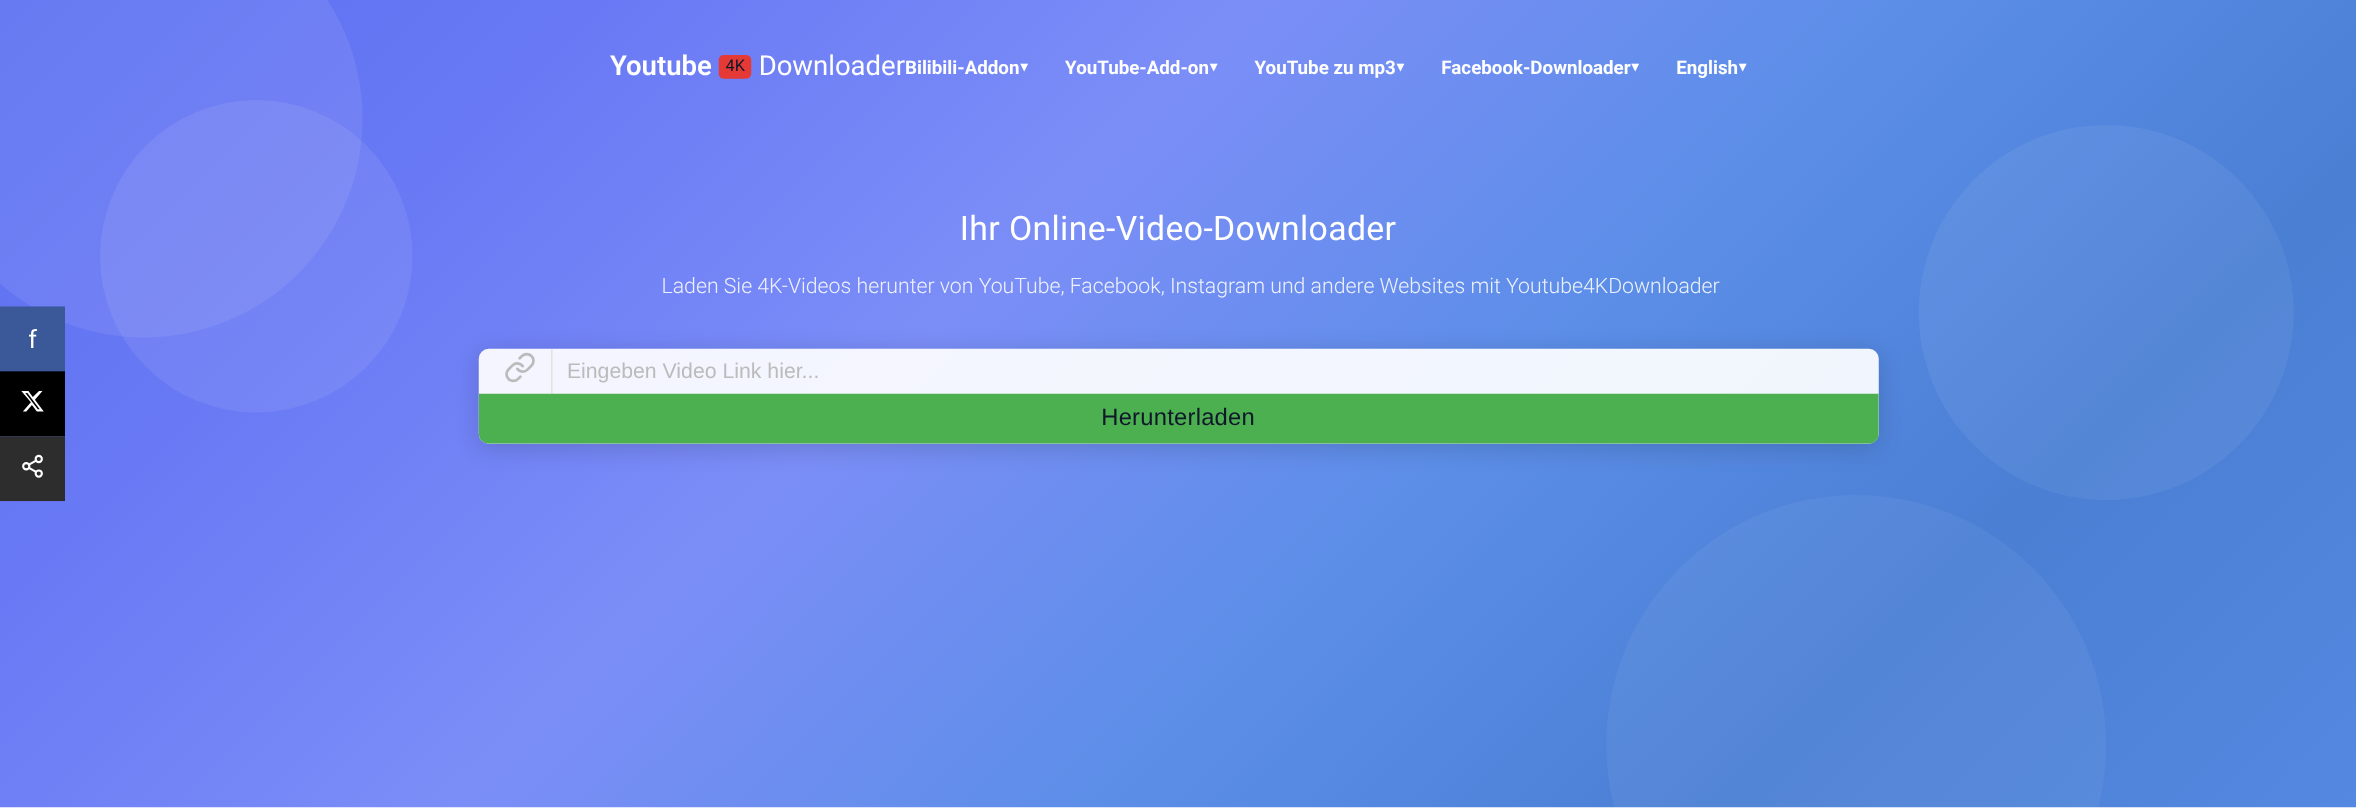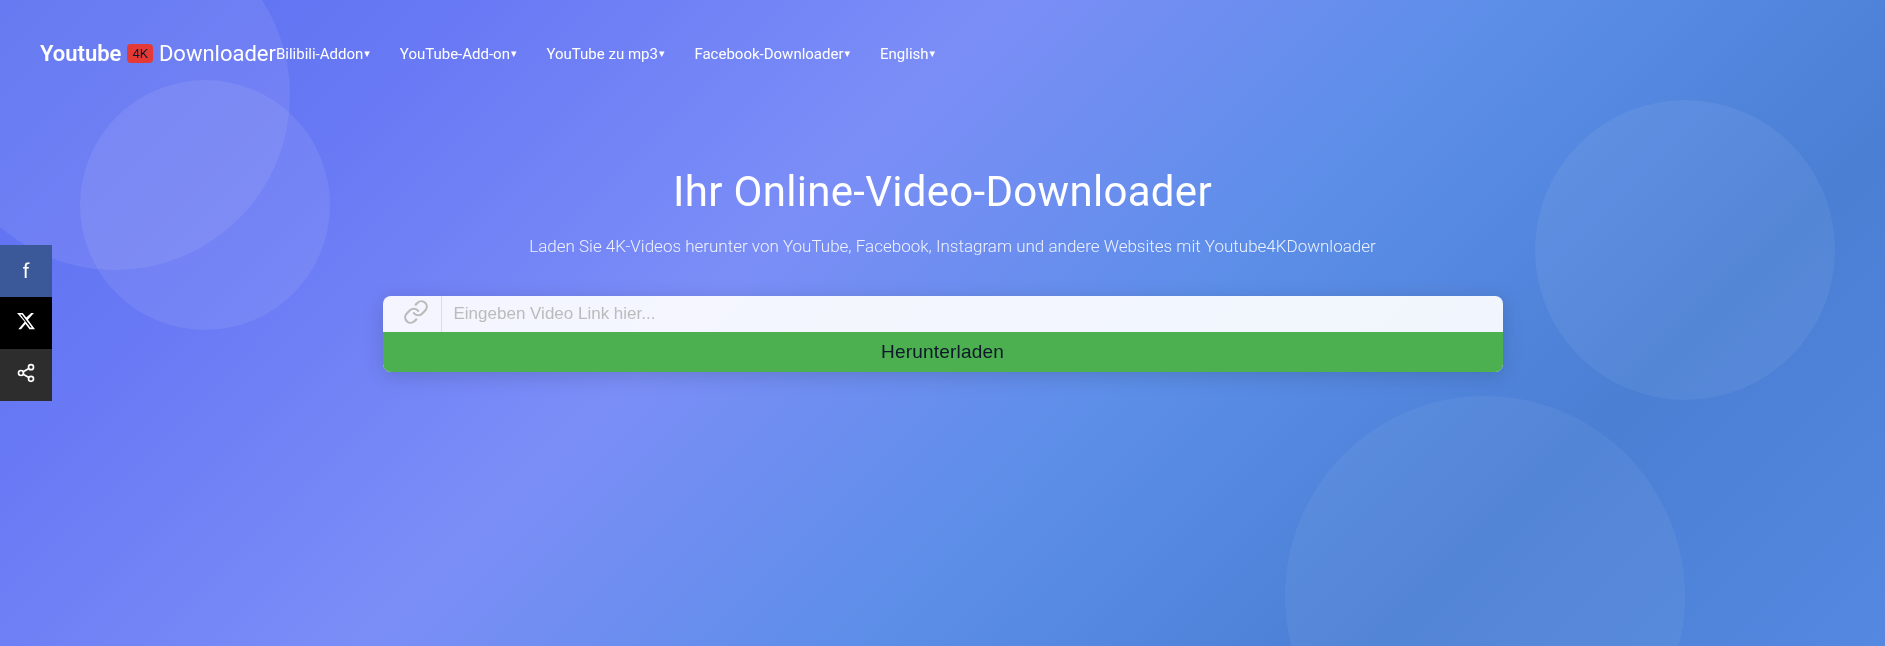--- a/index.html
+++ b/index.html
@@ -59,21 +59,21 @@
       right: 50px;
       background: rgba(255, 255, 255, 0.06);
     }
 
     
     .navbar {
       position: relative;
       z-index: 10;
       display: flex;
       align-items: center;
-      justify-content: flex-start;
+      justify-content: center;
       padding: 0 40px;
       height: 107px;
     }
 
     .logo-container {
       display: flex;
       align-items: center;
       gap: 4px;
     }
 
@@ -101,21 +101,21 @@
 
     .nav-links {
       display: flex;
       align-items: center;
       gap: 30px;
     }
 
     .nav-item {
       color: white;
       font-size: 15px;
-      font-weight: 400;
+      font-weight: 700;
       cursor: pointer;
       display: flex;
       align-items: center;
       gap: 1px;
       text-decoration: none;
       white-space: nowrap;
     }
 
     .nav-item .chevron {
       font-size: 11px;
@@ -126,21 +126,21 @@
       position: relative;
       z-index: 10;
       display: flex;
       flex-direction: column;
       align-items: center;
       margin-top: 60px;
     }
 
     .hero-title {
       color: white;
-      font-size: 42px;
+      font-size: 27px;
       font-weight: 400;
       margin-bottom: 20px;
       letter-spacing: 0.3px;
     }
 
     .hero-subtitle {
       color: rgba(255, 255, 255, 0.88);
       font-size: 17px;
       font-weight: 300;
       margin-bottom: 40px;

